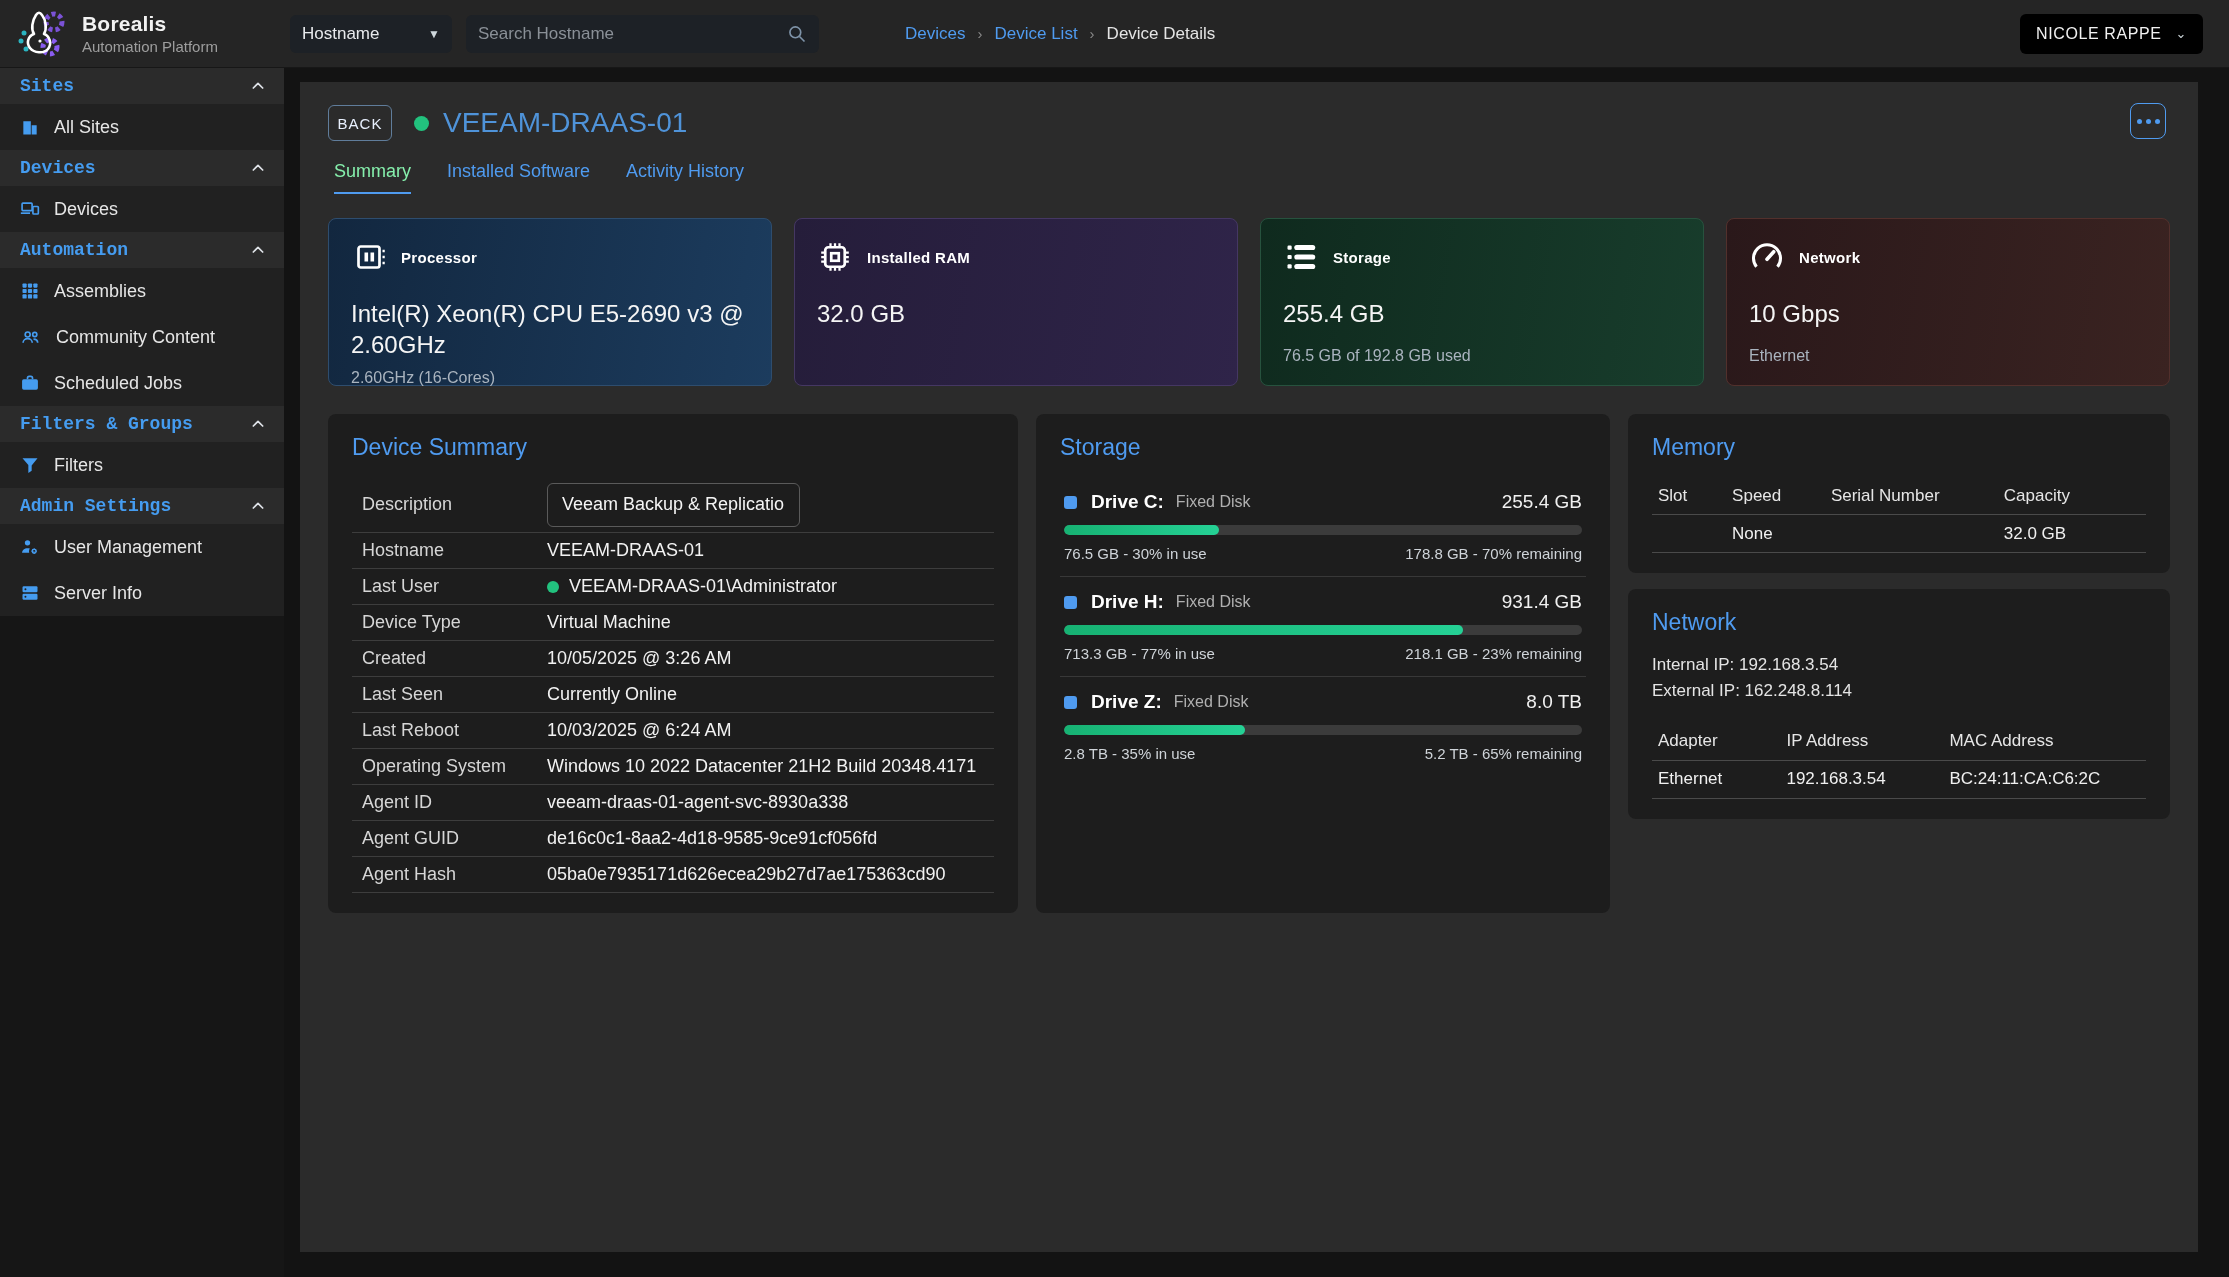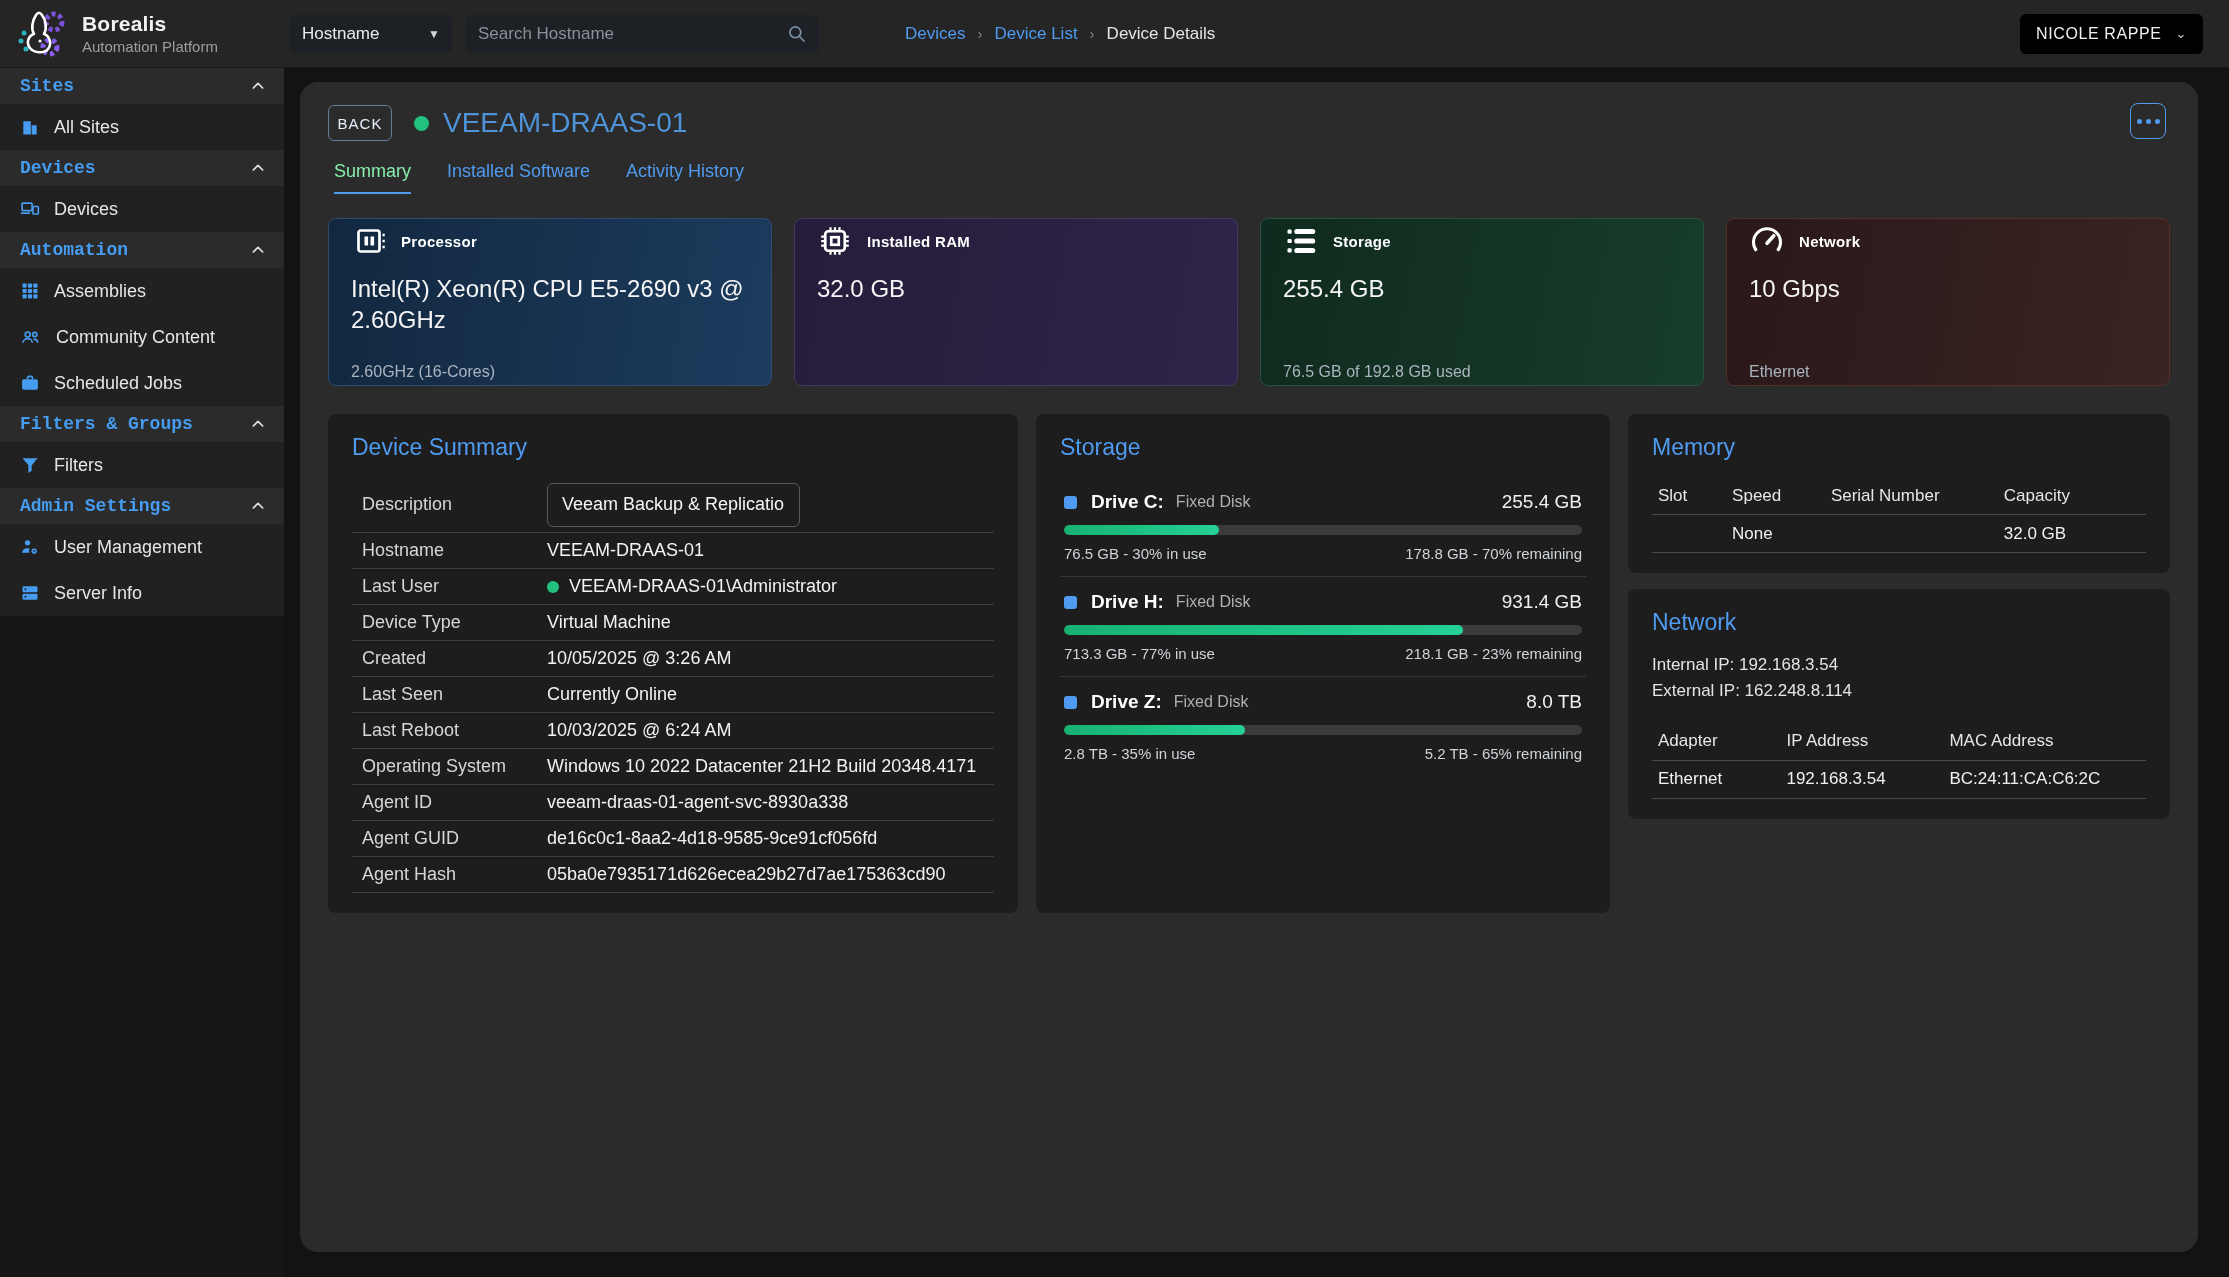--- a/index.html
+++ b/index.html
@@ -25,36 +25,36 @@
   
   .sidebar { position:absolute; top:68px; left:0; width:284px; bottom:0; background:#161616; }
   .nav { background:#212121; }
   .nav-header { height:36px; background:#2b2b2b; display:flex; align-items:center; justify-content:space-between; padding:0 18px 0 20px; cursor:pointer; }
   .nav-header .lbl { color:#459cf0; font-size:18px; font-weight:bold;font-family:Liberation Mono, monospace; }
   .nav-item { height:46px; display:flex; align-items:center; gap:14px; padding-left:20px; cursor:pointer; }
   .nav-item .lbl { color:#e6e6e6; font-size:18px; }
   .nav-item svg { flex:0 0 auto; }
 
   
-  .main-wrap { position:absolute; left:300px; top:82px; width:1898px; height:1170px; background:#2b2b2b; border-radius:18px; padding:21px 28px; }
+  .main-wrap { position:absolute; left:300px; top:82px; width:1898px; height:1170px; background:#2b2b2b; border-radius:0; padding:21px 28px; }
 
   .dev-header { display:flex; align-items:center; position:relative; height:40px; }
   .back-btn { width:64px; height:36px; border:1px solid #607d9b; border-radius:6px; background:transparent; color:#e8f0fe; font-size:15px; letter-spacing:1px; font-family:"Liberation Sans",sans-serif; cursor:pointer; }
   .status-dot { width:15px; height:15px; border-radius:50%; background:#22c27e; margin-left:22px; }
   .dev-title { margin-left:14px; font-size:28px; color:#4f93d9; }
   .more-btn { position:absolute; right:4px; top:0; width:36px; height:36px; border:1px solid #4f9bf0; border-radius:8px; background:transparent; display:flex; align-items:center; justify-content:center; gap:4px; cursor:pointer; }
   .more-btn i { width:5px; height:5px; border-radius:50%; background:#4f9bf0; }
 
   .tabs { display:flex; gap:36px; margin-top:18px; padding-left:6px; }
   .tab { font-size:18px; color:#4f9bf0; padding-bottom:10px; cursor:pointer; }
   .tab.active { color:#86efac; border-bottom:2px solid #4f9bf0; }
 
   
   .cards { display:grid; grid-template-columns:repeat(4,1fr); gap:22px; margin-top:24px; }
-  .card { height:168px; border-radius:8px; padding:4px 22px; display:flex; flex-direction:column; }
+  .card { height:168px; border-radius:8px; padding:20px 22px; display:flex; flex-direction:column;gap:9px; }
   .card.blue   { background:linear-gradient(100deg,#12273f 0%,#1c3c5e 100%); border:1px solid #2e4d6e; }
   .card.purple { background:linear-gradient(100deg,#251d3a 0%,#2f2449 100%); border:1px solid #453763; }
   .card.green  { background:linear-gradient(100deg,#0f2a1e 0%,#183d2c 100%); border:1px solid #27523e; }
   .card.red    { background:linear-gradient(100deg,#2a181a 0%,#3a2321 100%); border:1px solid #52302c; }
   .card-head { display:flex; align-items:center; gap:14px; }
   .card-label { color:#ffffff; font-size:15px; font-weight:bold; letter-spacing:.3px; }
   .card-value { margin-top:14px; color:#f5f5f5; font-size:24px; line-height:1.3; max-width:420px; }
   .card-sub { margin-top:auto; color:#aab4bf; font-size:16px; }
 
   

